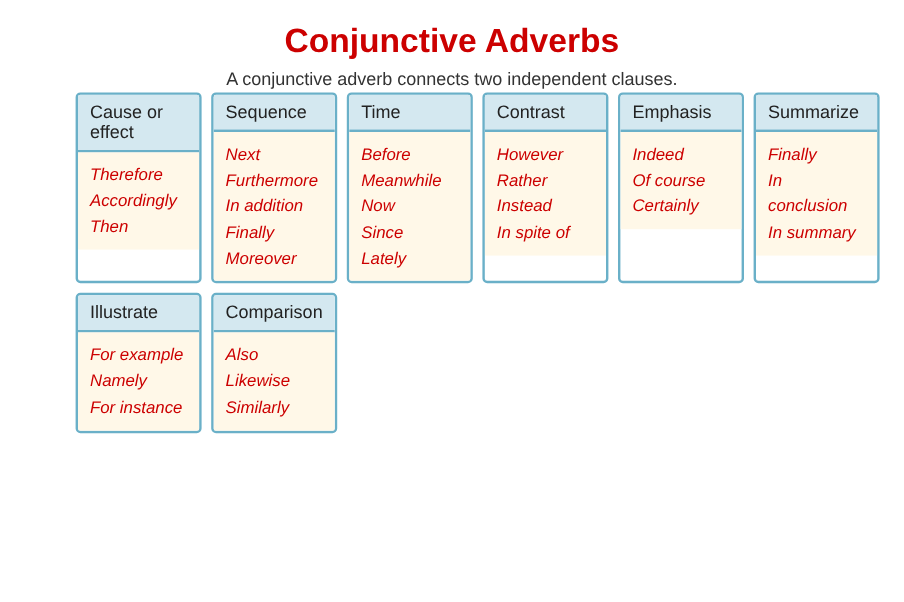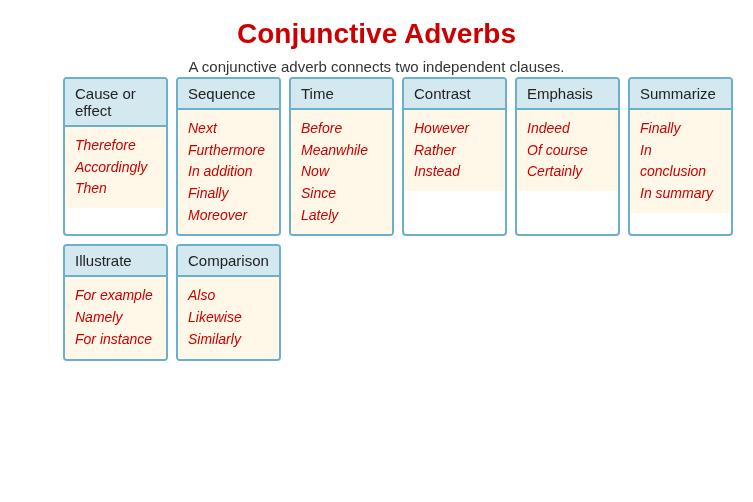--- a/index.html
+++ b/index.html
@@ -91,20 +91,21 @@
         <div class="item">Since</div>
         <div class="item">Lately</div>
       </div>
     </div>
     <div class="card">
       <div class="card-header">Contrast</div>
       <div class="card-body">
         <div class="item">However</div>
         <div class="item">Rather</div>
         <div class="item">Instead</div>
+        <div class="item">In spite of</div>
       </div>
     </div>
     <div class="card">
       <div class="card-header">Emphasis</div>
       <div class="card-body">
         <div class="item">Indeed</div>
         <div class="item">Of course</div>
         <div class="item">Certainly</div>
       </div>
     </div>

